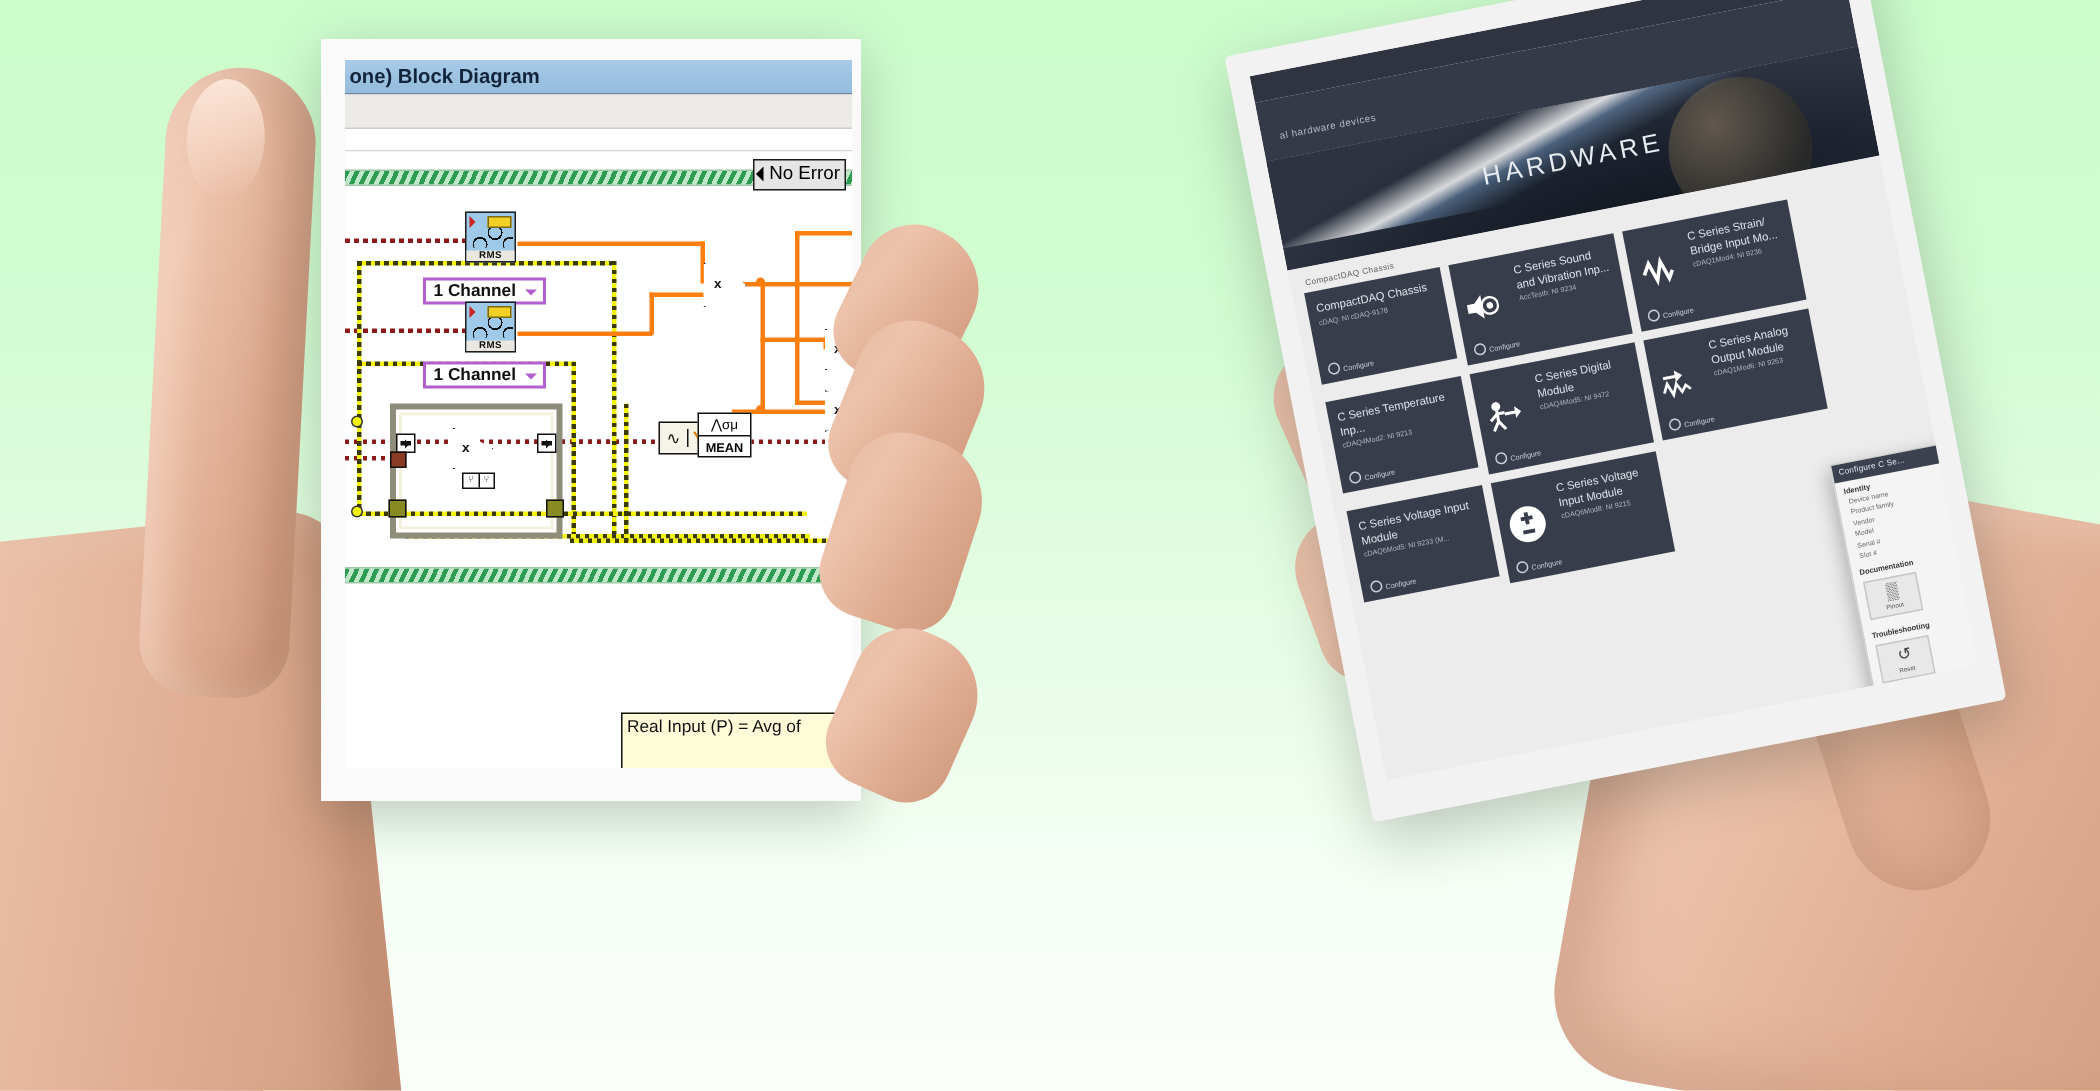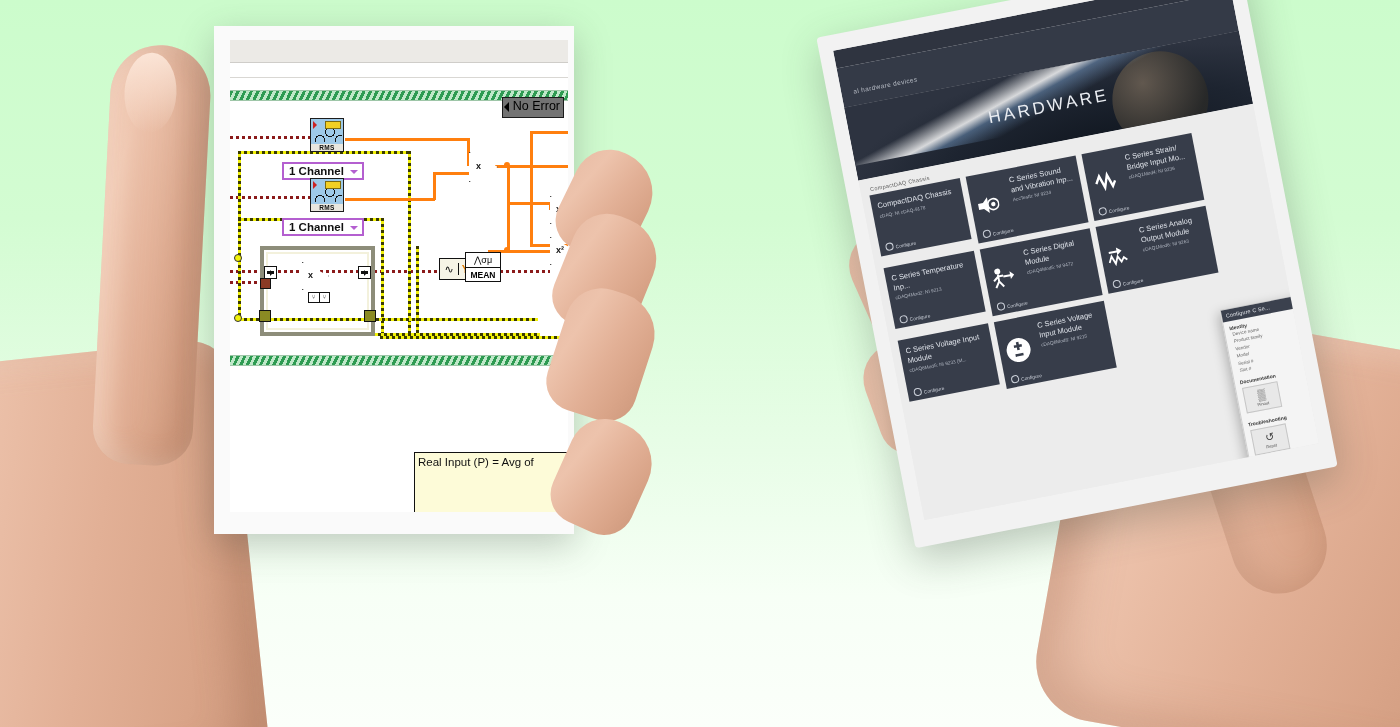--- a/index.html
+++ b/index.html
@@ -84,21 +84,21 @@
 
   .structure-band{
     position:absolute;left:0;right:0;height:9px;
     background:repeating-linear-gradient(115deg,#2e9b52 0 3px,#bfe8c9 3px 6px);
     border-top:1px solid #9ec6a8;border-bottom:1px solid #9ec6a8;
   }
   #band-top{top:12px;}
   #band-bottom{top:277px;}
 
   .no-error{
-    position:absolute;right:4px;top:19px;height:19px;background:#737373;border:1.5px solid #1b1b1b;
+    position:absolute;right:4px;top:5px;height:19px;background:#e5e5e5;border:1.5px solid #1b1b1b;
     font-size:12.5px;line-height:17px;padding:0 3px 0 10px;color:#000;white-space:nowrap;margin-left:26px;
   }
   .no-error:before{
     content:"";position:absolute;left:1px;top:4px;border:5px solid transparent;
     border-right-color:#000;border-left:0;
   }
 
   
   .w{position:absolute;}
   .w-orange{background:#ff7f0e;}
@@ -245,20 +245,23 @@
 
   <div class="hand" id="left-hand">
     <div class="skin" id="lh-wrist"></div>
     <div class="skin" id="lh-palm"></div>
     <div class="skin" id="lh-thumb"></div>
   </div>
 
   <div class="tablet" id="tablet-left">
     <div id="tl-screen">
 
+      <div class="lv-title">
+        <span>one) Block Diagram</span>
+      </div>
 
 
       <div class="lv-toolbar"></div>
       <div class="lv-toolbar2"></div>
 
       <div class="lv-canvas">
 
         <div class="structure-band" id="band-top"></div>
         <div class="structure-band" id="band-bottom"></div>
 

